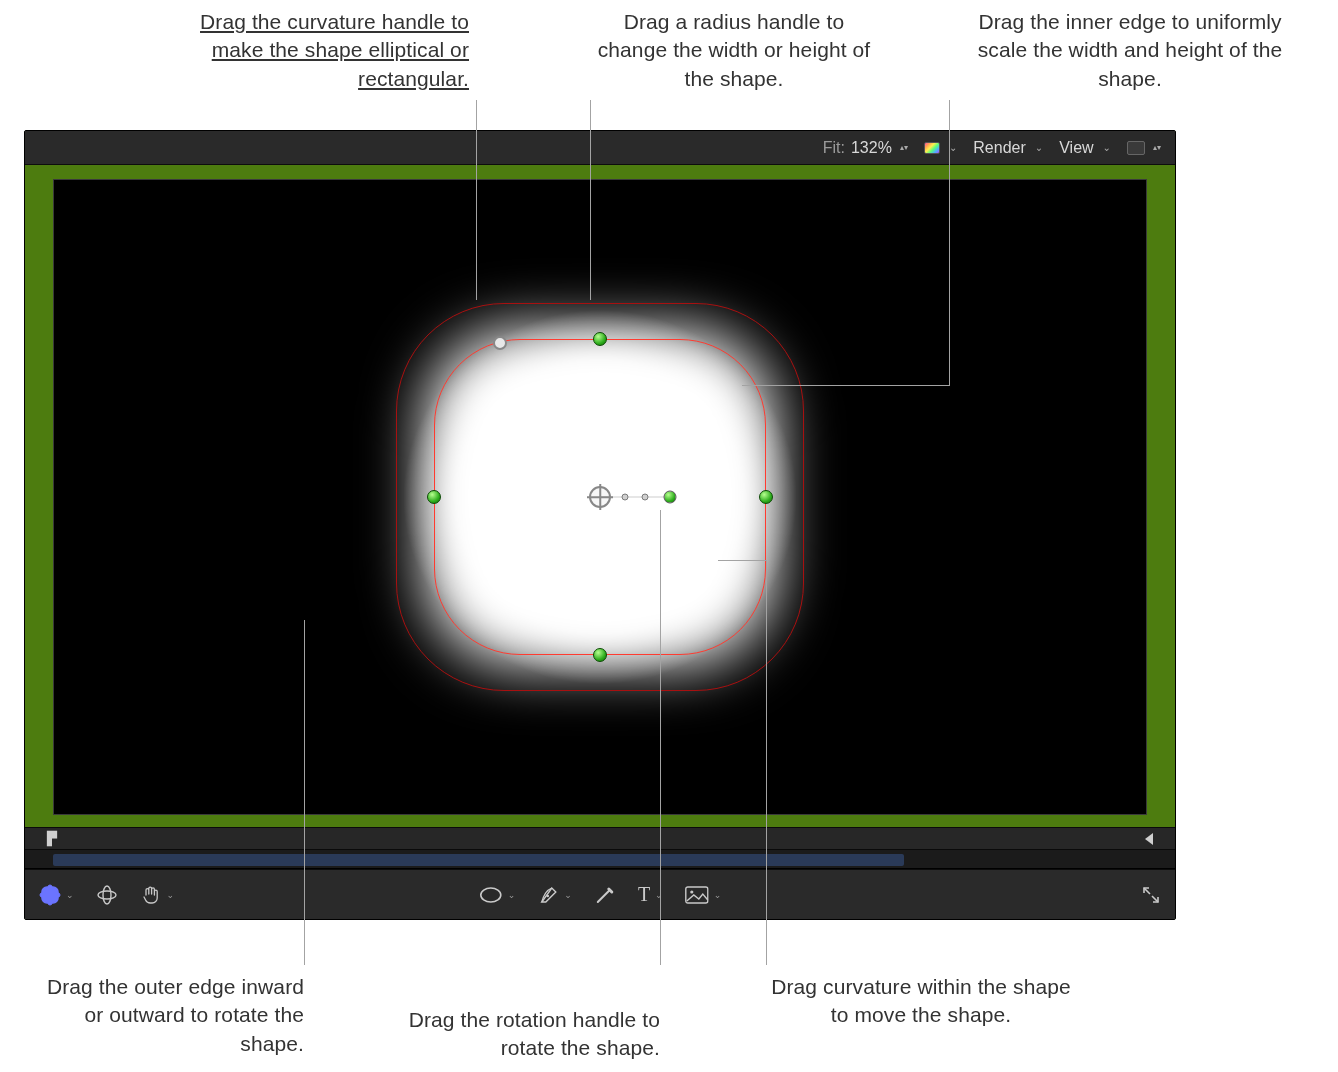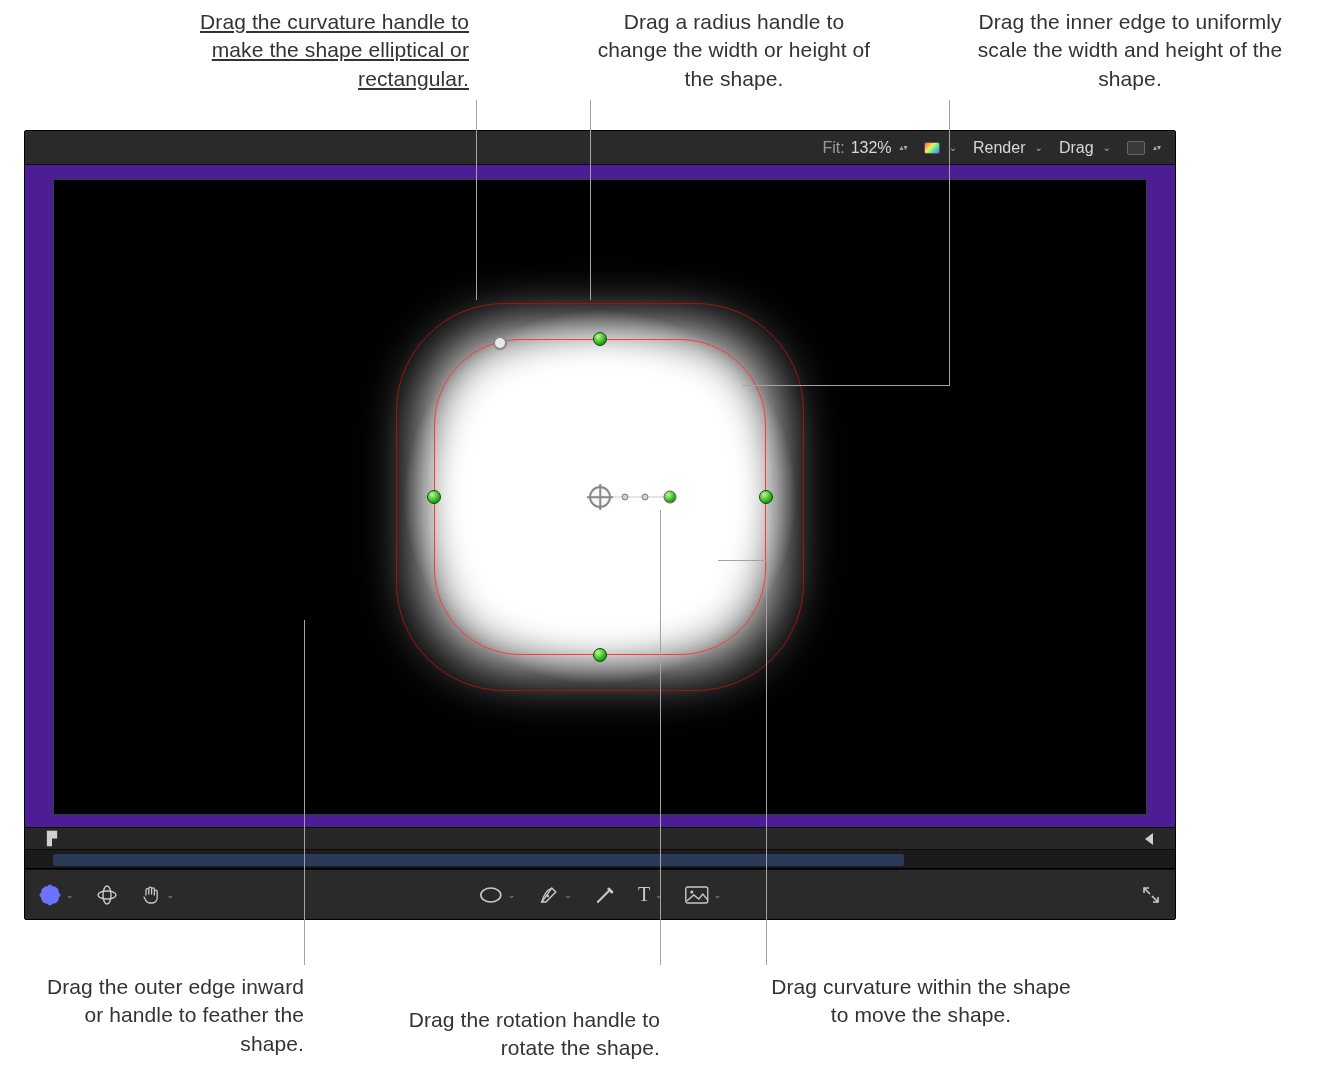--- a/index.html
+++ b/index.html
@@ -25,21 +25,21 @@
   .callout.right-align { text-align: right; }
   .callout.left-align  { text-align: center; }
 
   
   .viewer {
     position: absolute;
     left: 24px;
     top: 130px;
     width: 1152px;
     height: 790px;
-    background: #4c1d95;
+    background: #4d7c0f;
     border: 1px solid #000;
     border-radius: 2px;
   }
 
   .viewer-topbar {
     position: absolute;
     top: 0; left: 0; right: 0;
     height: 34px;
     background: #2a2a2a;
     display: flex;
@@ -261,21 +261,21 @@
     </div>
     <div class="tb-group">
       <span class="swatch-color"></span>
       <span class="chev">⌄</span>
     </div>
     <div class="tb-group">
       <span class="tb-value">Render</span>
       <span class="chev">⌄</span>
     </div>
     <div class="tb-group">
-      <span class="tb-value">Drag</span>
+      <span class="tb-value">View</span>
       <span class="chev">⌄</span>
     </div>
     <div class="tb-group">
       <span class="swatch-mono"></span>
       <span class="tb-stepper">▴▾</span>
     </div>
   </div>
 
   <div class="canvas-frame">
     <div class="shape-feather"></div>
@@ -370,21 +370,21 @@
       <div class="tool-btn">
         <svg width="20" height="20" viewBox="0 0 20 20">
             <path d="M3 8 V3 H8 M12 17 H17 V12" fill="none" stroke="#c9c9c9" stroke-width="1.6"></path>
             <path d="M3 3 L9 9 M17 17 L11 11" stroke="#c9c9c9" stroke-width="1.6"></path>
           </svg>
       </div>
     </div>
   </div>
 </div>
 
-<div class="callout right-align" style="left:44px; top:973px; width:260px;">Drag the outer edge inward or handle to feather the shape.</div>
+<div class="callout right-align" style="left:44px; top:973px; width:260px;">Drag the outer edge inward or outward to rotate the shape.</div>
 
 <div class="callout right-align" style="left:378px; top:973px; width:282px;margin-top:33px;">Drag the rotation handle to rotate the shape.</div>
 
 <div class="callout left-align" style="left:766px; top:973px; width:310px;">Drag curvature within the shape to move the shape.</div>
 
 <div class="leader leader-v" style="left:476px; top:100px; height:200px;"></div>
 
 <div class="leader leader-v" style="left:590px; top:100px; height:200px;"></div>
 
 <div class="leader leader-v" style="left:949px; top:100px; height:285px;"></div>

